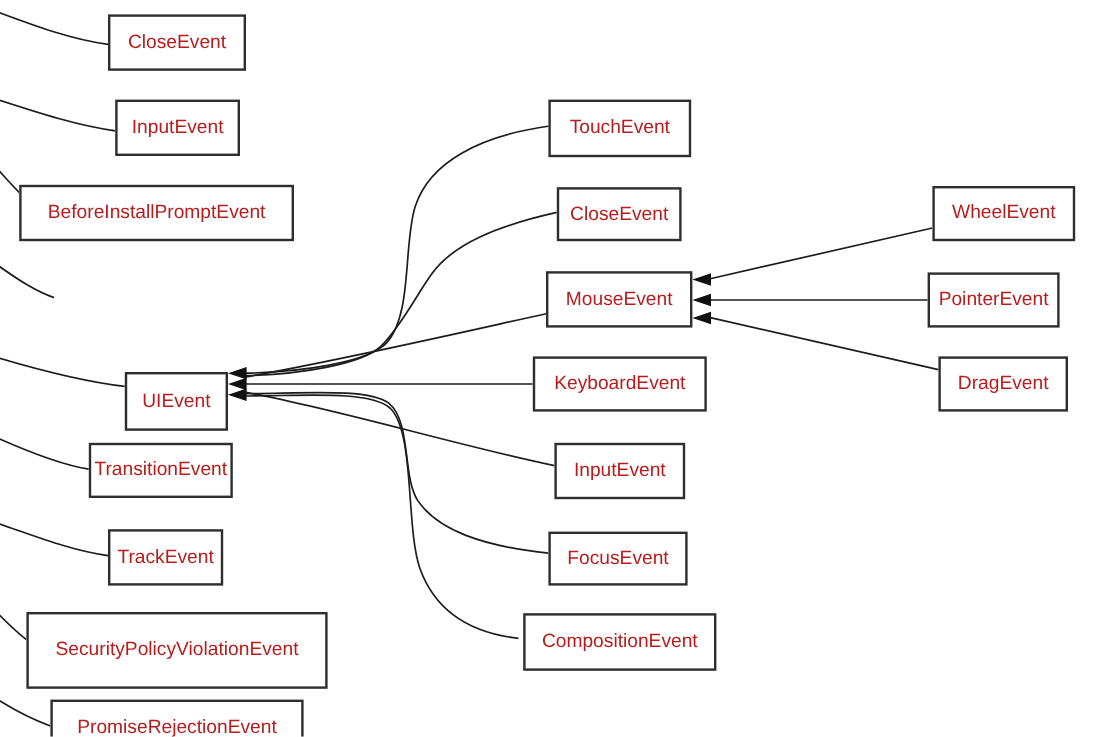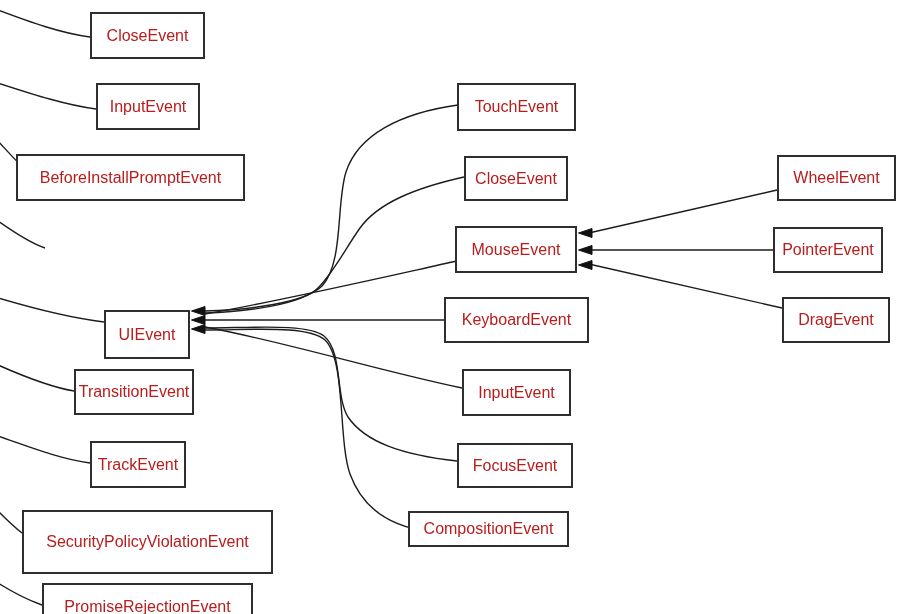--- a/index.html
+++ b/index.html
@@ -91,19 +91,19 @@
   <div class="node" style="left:90px;  top:441px; width:96px; height:47px">TrackEvent</div>
   <div class="node" style="left:22px;  top:510px; width:251px; height:64px">SecurityPolicyViolationEvent</div>
   <div class="node" style="left:42px;  top:583px; width:211px; height:47px">PromiseRejectionEvent</div>
 
   <div class="node" style="left:457px; top:83px;  width:119px; height:48px">TouchEvent</div>
   <div class="node" style="left:464px; top:156px; width:104px; height:45px">CloseEvent</div>
   <div class="node" style="left:455px; top:226px; width:122px; height:47px">MouseEvent</div>
   <div class="node" style="left:444px; top:297px; width:145px; height:46px">KeyboardEvent</div>
   <div class="node" style="left:462px; top:369px; width:109px; height:47px">InputEvent</div>
   <div class="node" style="left:457px; top:443px; width:116px; height:45px">FocusEvent</div>
-  <div class="node" style="left:408px; top:511px; width:161px; height:36px">CompositionEvent</div>
+  <div class="node" style="left:436px; top:511px; width:161px; height:48px">CompositionEvent</div>
 
   <div class="node" style="left:777px; top:155px; width:119px; height:46px">WheelEvent</div>
   <div class="node" style="left:773px; top:227px; width:110px; height:46px">PointerEvent</div>
   <div class="node" style="left:782px; top:297px; width:108px; height:46px">DragEvent</div>
 
 </div>
 
 </body></html>

